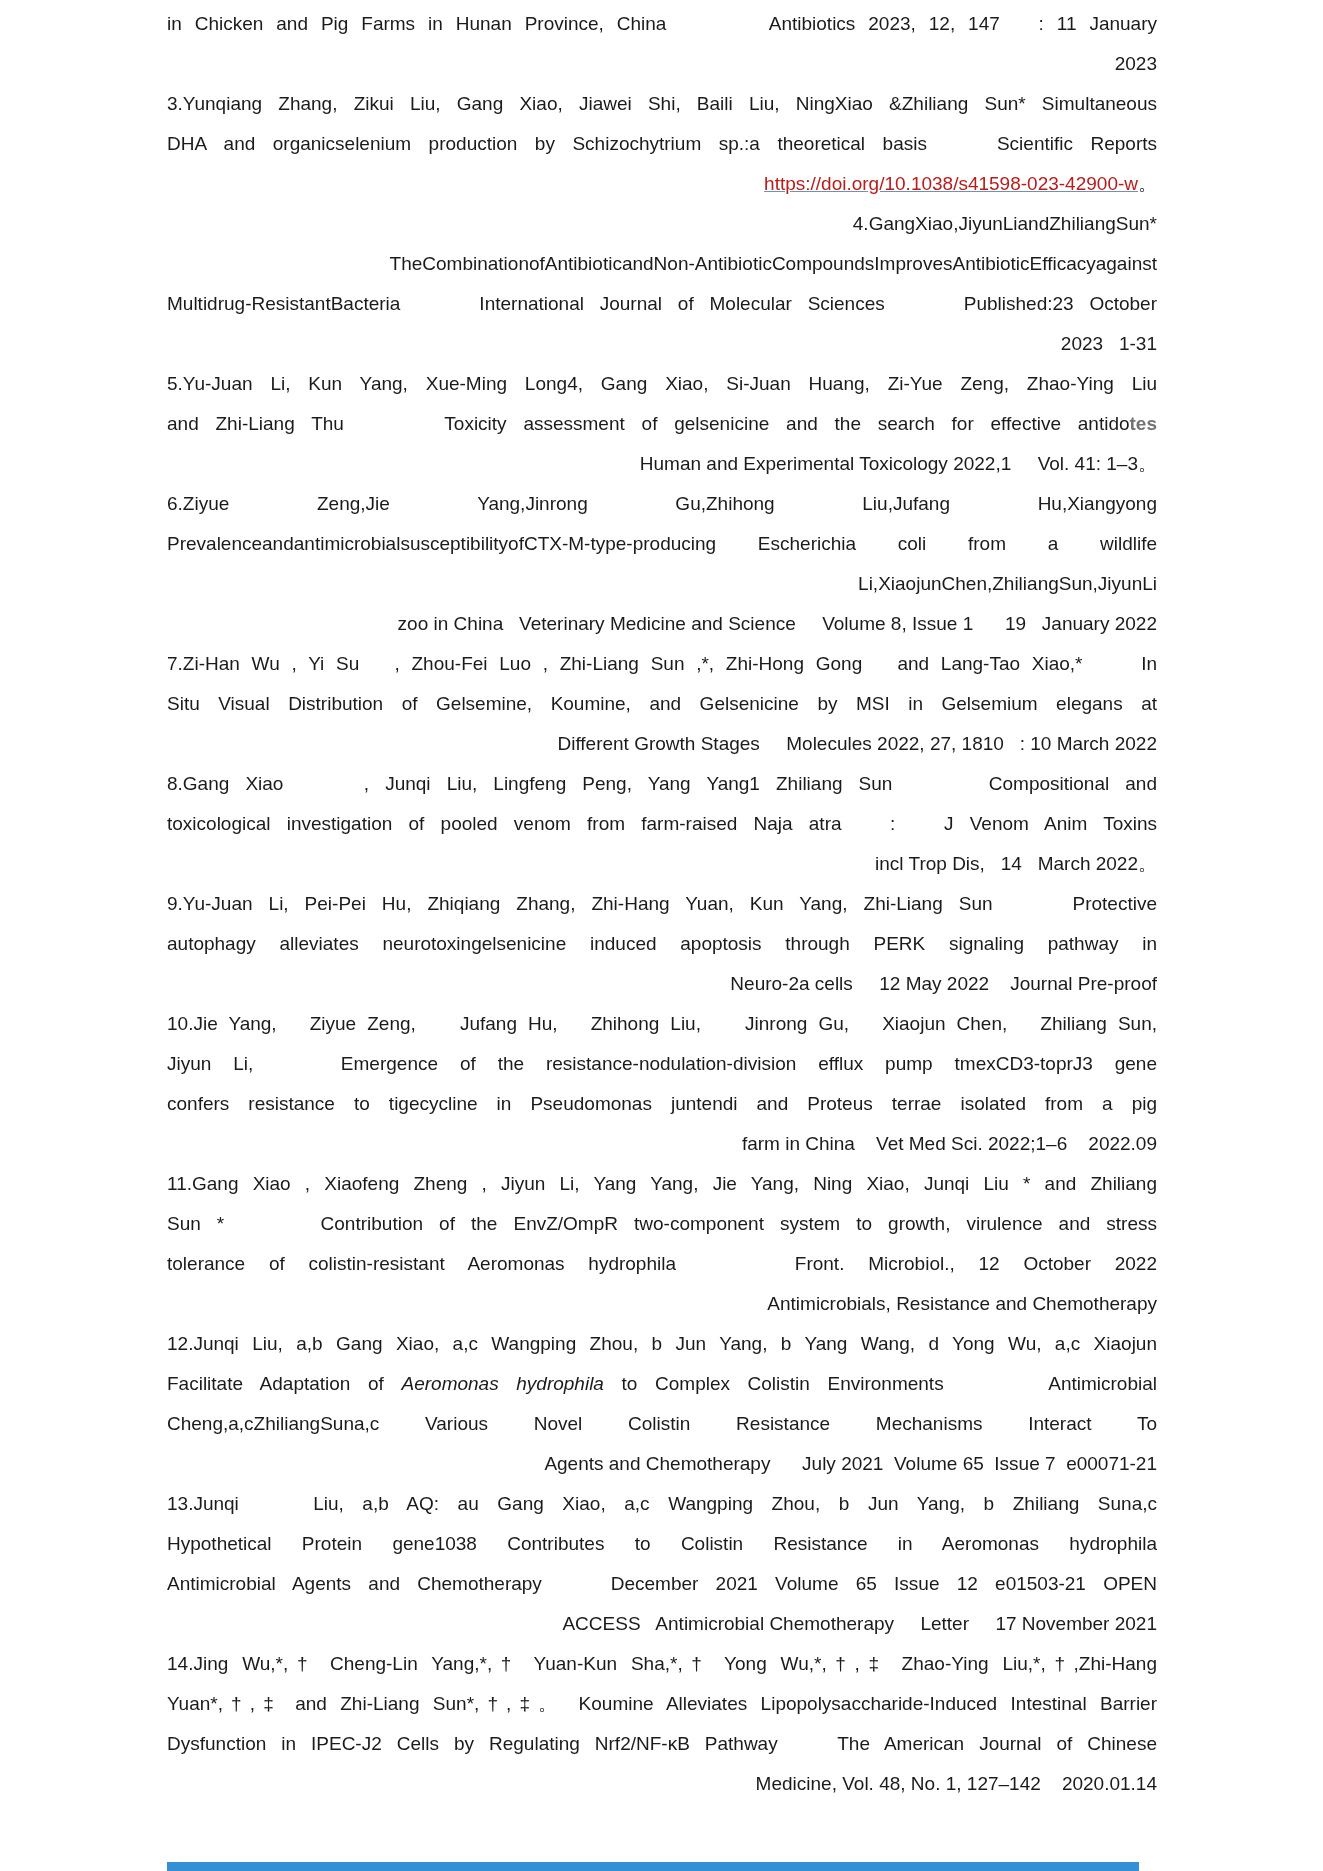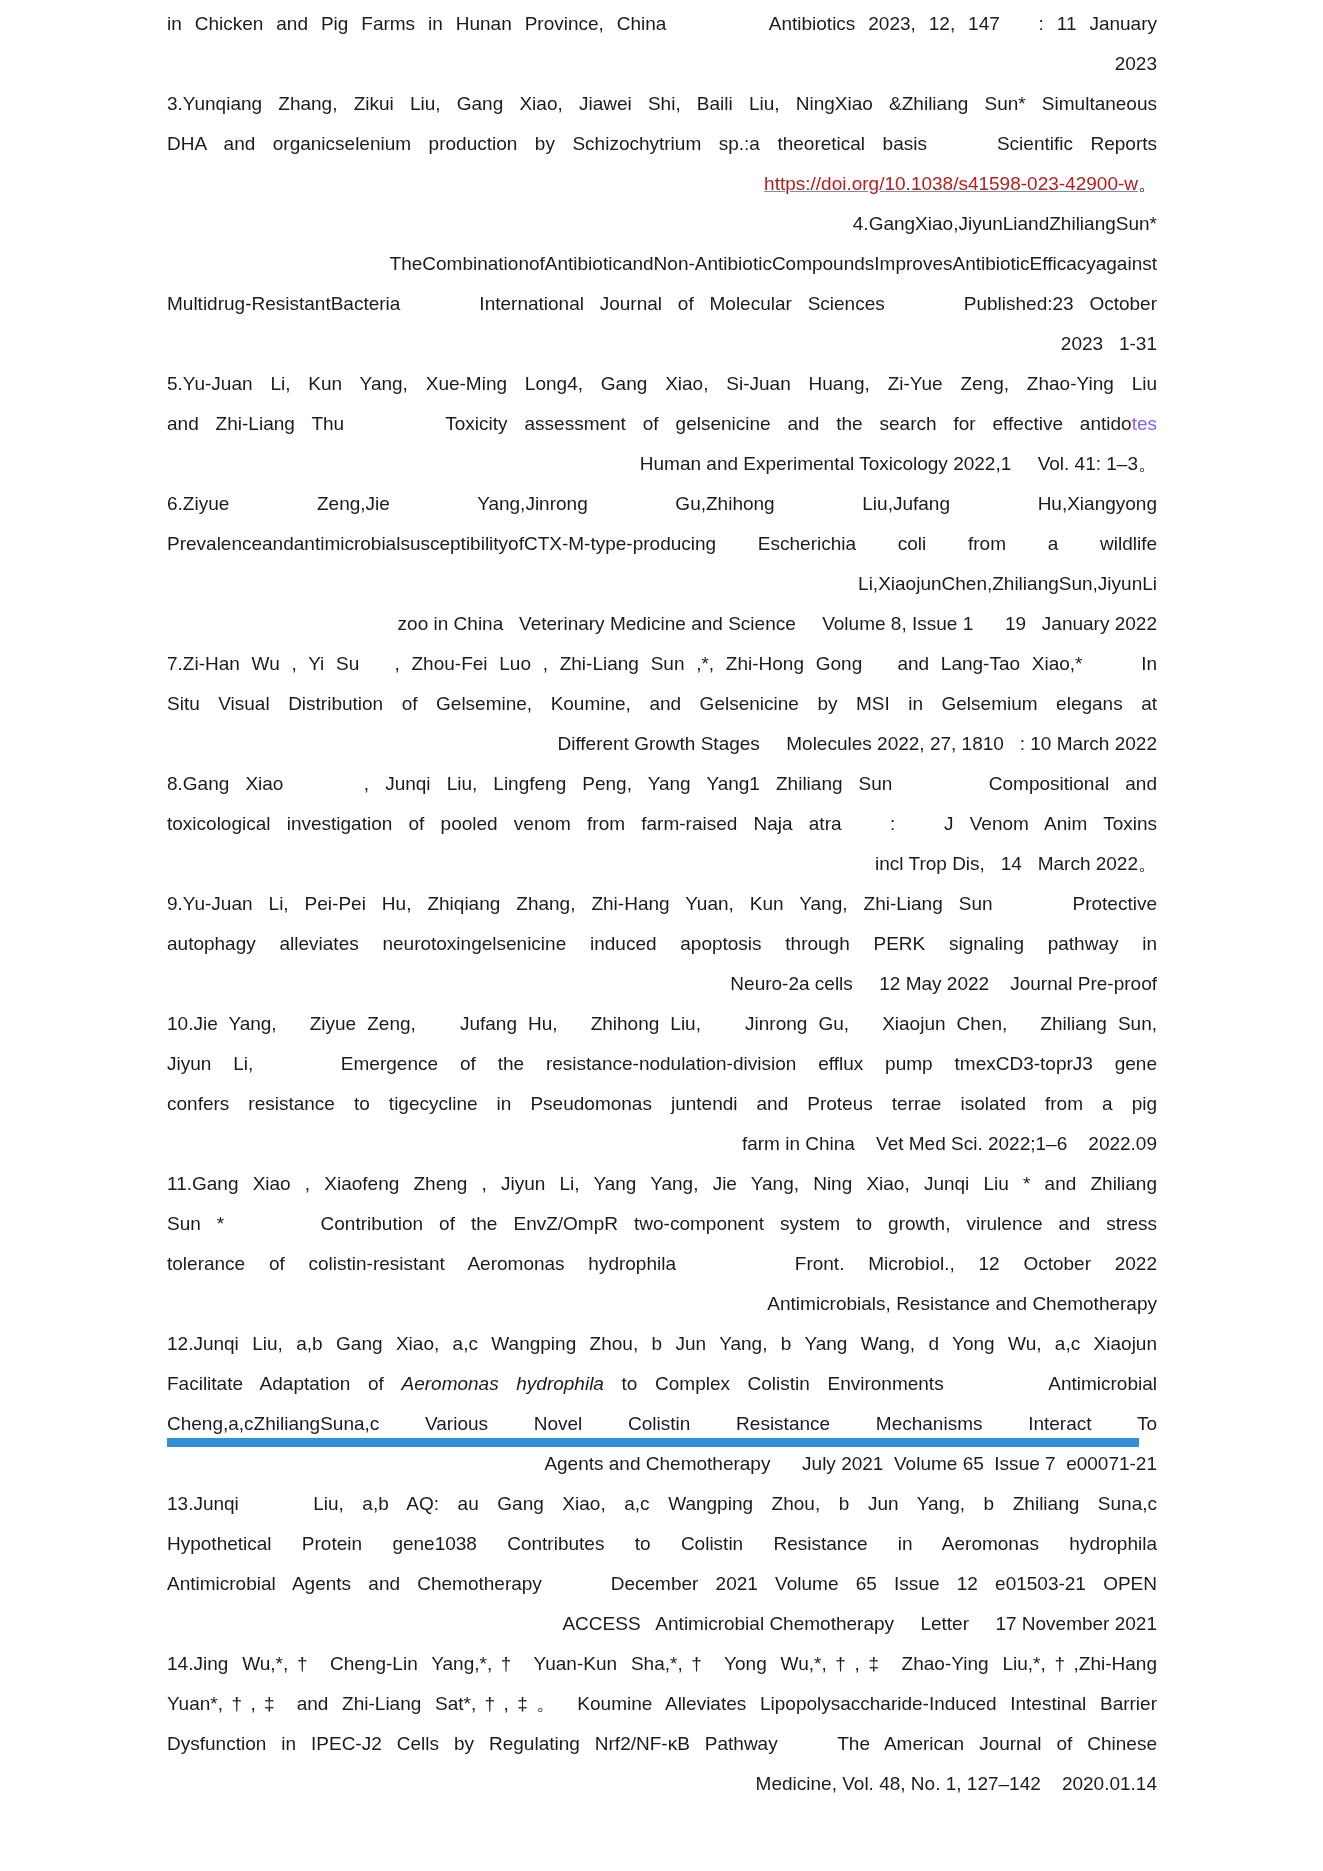--- a/index.html
+++ b/index.html
@@ -8,21 +8,21 @@
     padding: 0;
     background: #ffffff;
     width: 1323px;
     height: 1871px;
     overflow: hidden;
     font-family: "Liberation Sans", "DejaVu Sans", sans-serif;
   }
   #page {
     position: relative;
     width: 1323px;
-    height: 1447px;
+    height: 1871px;
     background: #ffffff;
   }
   #pub-list {
     position: absolute;
     top: 4px;
     left: 167px;
     width: 990px;
   }
   .line {
     margin: 0;
@@ -33,21 +33,21 @@
     color: #1b1b1b;
     white-space: pre-wrap;
     text-align: right;
     overflow: hidden;
   }
   .line.j {
     text-align: justify;
     text-align-last: justify;
     -moz-text-align-last: justify;
   }
-  .bold   { font-weight: 400; color: #8b5cf6; }
+  .bold   { font-weight: 700; color: #737373; }
   .italic { font-style: italic; }
   .link   {
     color: #b91c1c;
     text-decoration: underline;
     text-decoration-color: #6d93b0;
     cursor: pointer;
   }
   #bottom-bar {
     position: absolute;
     left: 167px;
@@ -96,18 +96,18 @@
       <p class="line"><span>Antimicrobials, Resistance and Chemotherapy</span></p>
       <p class="line j"><span>12.Junqi Liu, a,b Gang Xiao, a,c Wangping Zhou, b Jun Yang, b Yang Wang, d Yong Wu, a,c Xiaojun</span></p>
       <p class="line j"><span>Facilitate Adaptation of </span><span class="italic">Aeromonas hydrophila</span><span> to Complex Colistin Environments      Antimicrobial</span></p>
       <p class="line j"><span>Cheng,a,cZhiliangSuna,c    Various    Novel    Colistin    Resistance    Mechanisms    Interact    To</span></p>
       <p class="line"><span>Agents and Chemotherapy      July 2021  Volume 65  Issue 7  e00071-21</span></p>
       <p class="line j"><span>13.Junqi    Liu, a,b AQ: au Gang Xiao, a,c Wangping Zhou, b Jun Yang, b Zhiliang Suna,c</span></p>
       <p class="line j"><span>Hypothetical Protein gene1038 Contributes to Colistin Resistance in Aeromonas hydrophila</span></p>
       <p class="line j"><span>Antimicrobial Agents and Chemotherapy    December 2021 Volume 65 Issue 12 e01503-21 OPEN</span></p>
       <p class="line"><span>ACCESS   Antimicrobial Chemotherapy     Letter     17 November 2021</span></p>
       <p class="line j"><span>14.Jing Wu,*,† Cheng-Lin Yang,*,† Yuan-Kun Sha,*,† Yong Wu,*,†,‡ Zhao-Ying Liu,*,†,Zhi-Hang</span></p>
-      <p class="line j"><span>Yuan*,†,‡ and Zhi-Liang Sat*,†,‡。 Koumine Alleviates Lipopolysaccharide-Induced Intestinal Barrier</span></p>
+      <p class="line j"><span>Yuan*,†,‡ and Zhi-Liang Sun*,†,‡。 Koumine Alleviates Lipopolysaccharide-Induced Intestinal Barrier</span></p>
       <p class="line j"><span>Dysfunction in IPEC-J2 Cells by Regulating Nrf2/NF-κB Pathway    The American Journal of Chinese</span></p>
       <p class="line"><span>Medicine, Vol. 48, No. 1, 127–142    2020.01.14</span></p>
     </div>
   <div id="bottom-bar" style="background: rgb(51, 143, 214);"></div>
 </div>
 
 </body></html>

